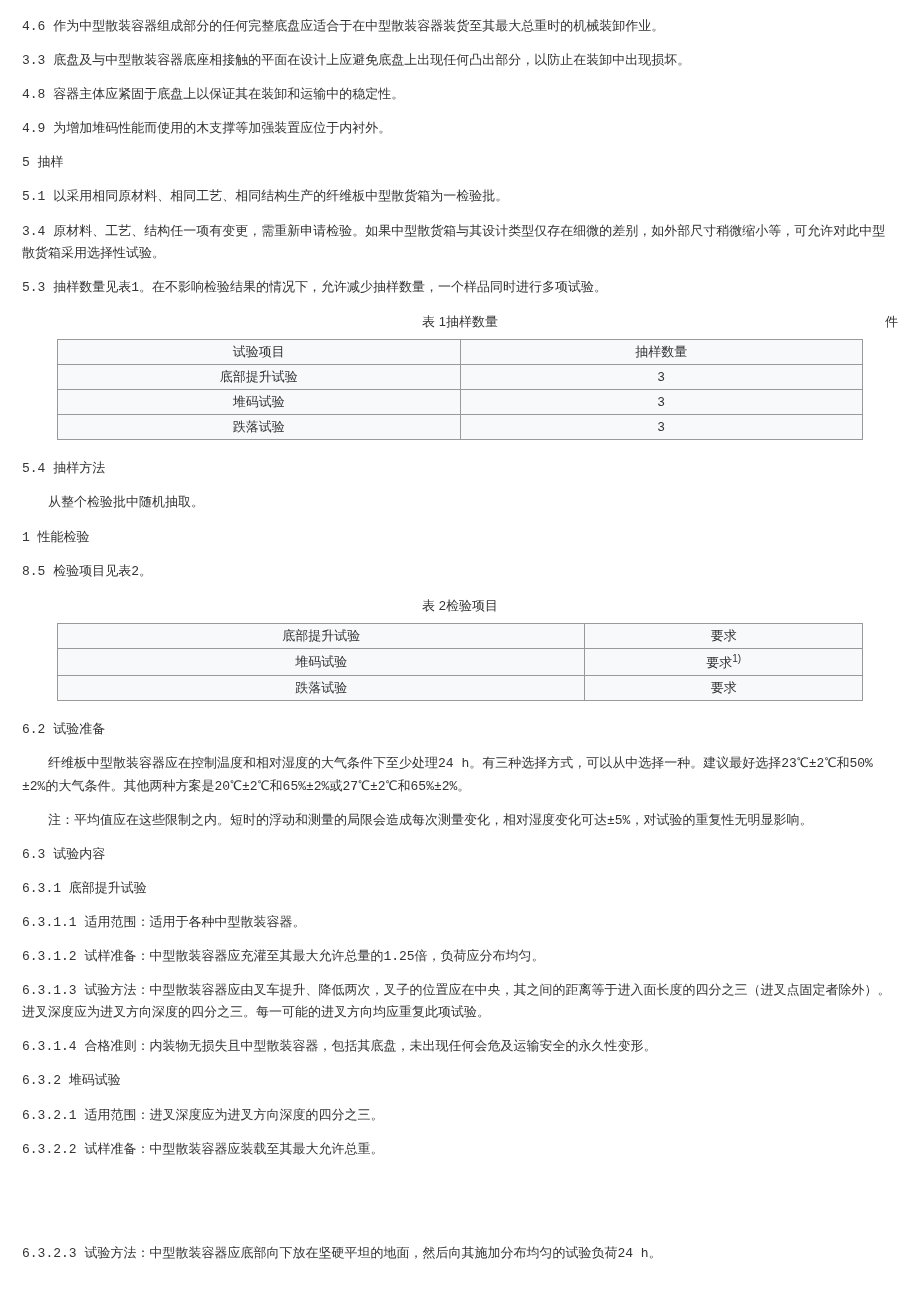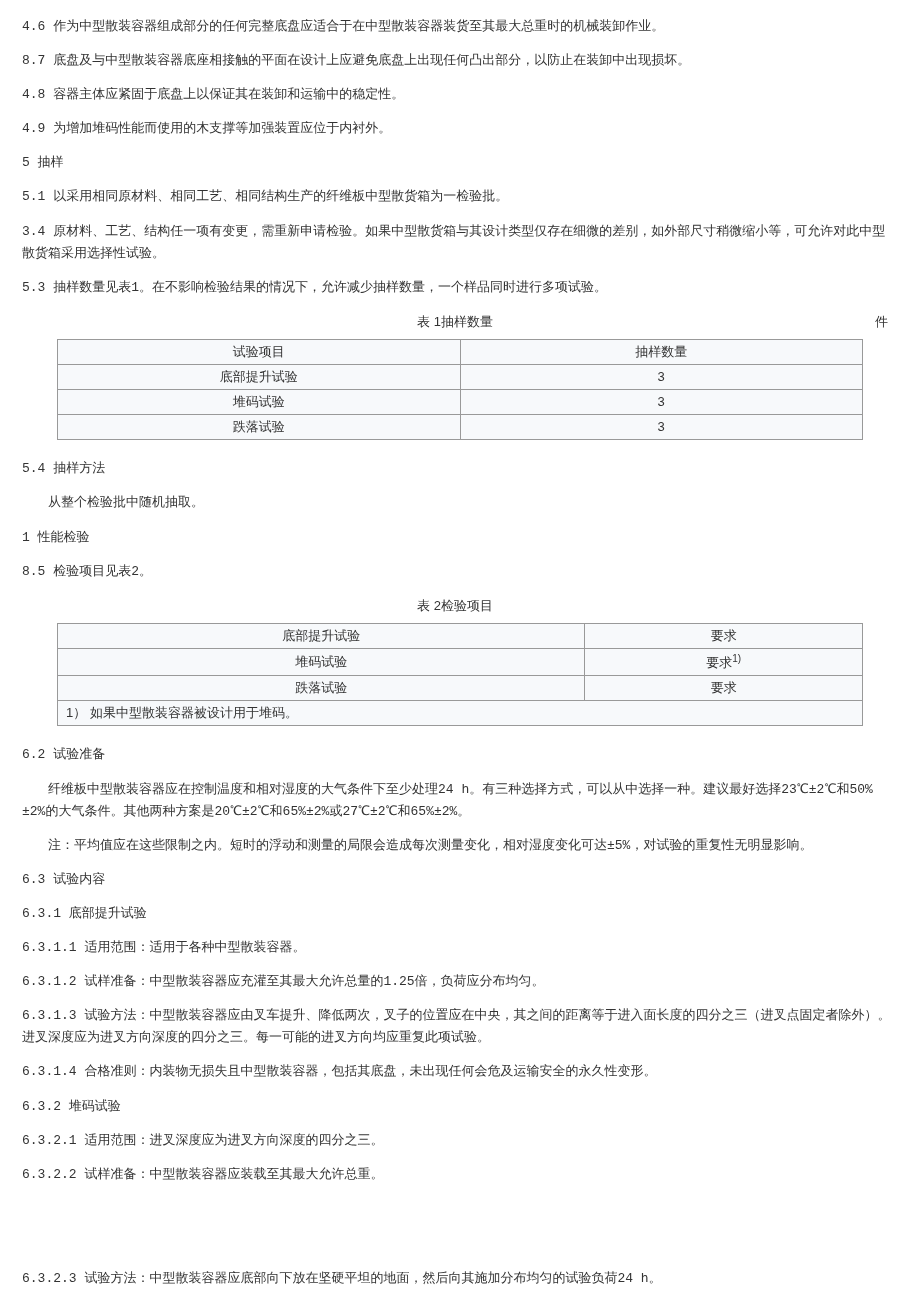--- a/index.html
+++ b/index.html
@@ -13,21 +13,21 @@
     width: 920px;
     box-sizing: border-box;
   }
   p { margin: 0 0 12px 0; font-family: Liberation Mono, monospace; }
   .indent { text-indent: 2em; margin: 0 6px 12px 0; }
   .sec { margin: 0 0 12px 0; }
   .table-title-row {
     display: flex;
     justify-content: space-between;
     align-items: baseline;
-    margin: 4px 10px 6px 0;
+    margin: 4px 0 6px 0;
   }
   .table-title-center { flex: 1; text-align: center; }
   .table-unit { width: 40px; text-align: right; }
   .table-spacer { width: 40px; }
   table {
     border-collapse: collapse;
     width: 92%;
     margin: 0 auto 18px auto;
   }
   th, td {
@@ -42,21 +42,21 @@
     text-align: left;
     padding-left: 8px;
   }
   .big-gap { height: 70px; }
   sup { font-size: 10px; }
 </style>
 </head>
 <body>
 
 <p class="sec">4.6 作为中型散装容器组成部分的任何完整底盘应适合于在中型散装容器装货至其最大总重时的机械装卸作业。</p>
-<p class="sec">8.7 底盘及与中型散装容器底座相接触的平面在设计上应避免底盘上出现任何凸出部分，以防止在装卸中出现损坏。</p>
+<p class="sec">3.3 底盘及与中型散装容器底座相接触的平面在设计上应避免底盘上出现任何凸出部分，以防止在装卸中出现损坏。</p>
 <p class="sec">4.8 容器主体应紧固于底盘上以保证其在装卸和运输中的稳定性。</p>
 <p class="sec">4.9 为增加堆码性能而使用的木支撑等加强装置应位于内衬外。</p>
 
 <p class="sec">5 抽样</p>
 <p class="sec">5.1 以采用相同原材料、相同工艺、相同结构生产的纤维板中型散货箱为一检验批。</p>
 <p class="sec">3.4 原材料、工艺、结构任一项有变更，需重新申请检验。如果中型散货箱与其设计类型仅存在细微的差别，如外部尺寸稍微缩小等，可允许对此中型散货箱采用选择性试验。</p>
 <p class="sec">5.3 抽样数量见表1。在不影响检验结果的情况下，允许减少抽样数量，一个样品同时进行多项试验。</p>
 
 <div class="table-title-row">
   <span class="table-spacer"></span>
@@ -104,23 +104,20 @@
     <td>要求</td>
   </tr>
   <tr>
     <td>堆码试验</td>
     <td><span>要求</span><sup>1)</sup></td>
   </tr>
   <tr>
     <td>跌落试验</td>
     <td>要求</td>
   </tr>
-  <tr class="tfoot-note">
-    <td colspan="2">1） 如果中型散装容器被设计用于堆码。</td>
-  </tr>
 </tbody>
   </table>
 
 <p class="sec">6.2 试验准备</p>
 <p class="indent">纤维板中型散装容器应在控制温度和相对湿度的大气条件下至少处理24 h。有三种选择方式，可以从中选择一种。建议最好选择23℃±2℃和50%±2%的大气条件。其他两种方案是20℃±2℃和65%±2%或27℃±2℃和65%±2%。</p>
 <p class="indent">注：平均值应在这些限制之内。短时的浮动和测量的局限会造成每次测量变化，相对湿度变化可达±5%，对试验的重复性无明显影响。</p>
 
 <p class="sec">6.3 试验内容</p>
 <p class="sec">6.3.1 底部提升试验</p>
 <p class="sec">6.3.1.1 适用范围：适用于各种中型散装容器。</p>

